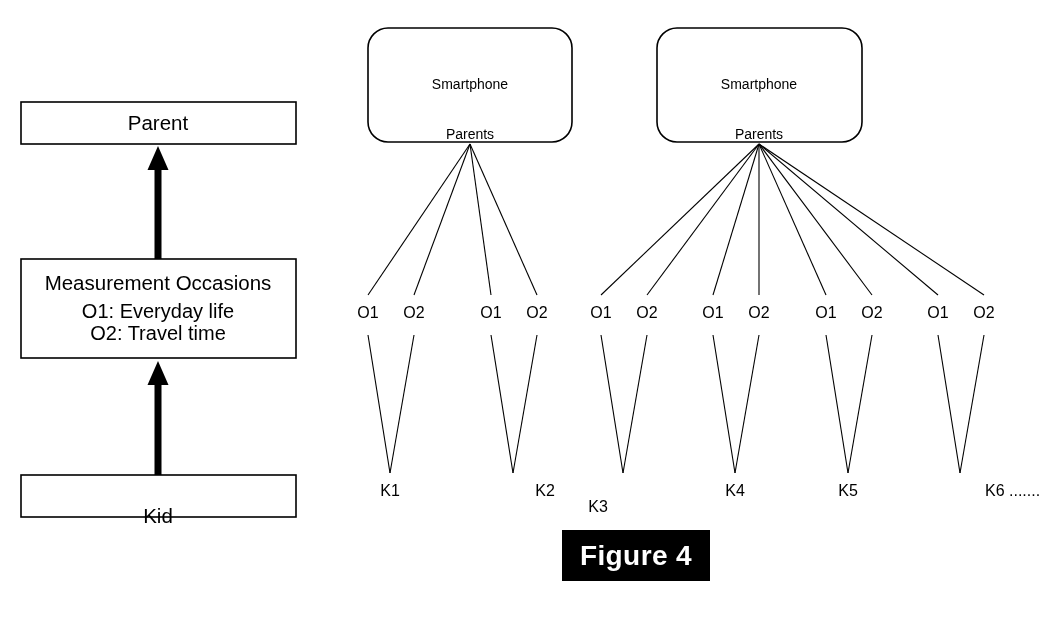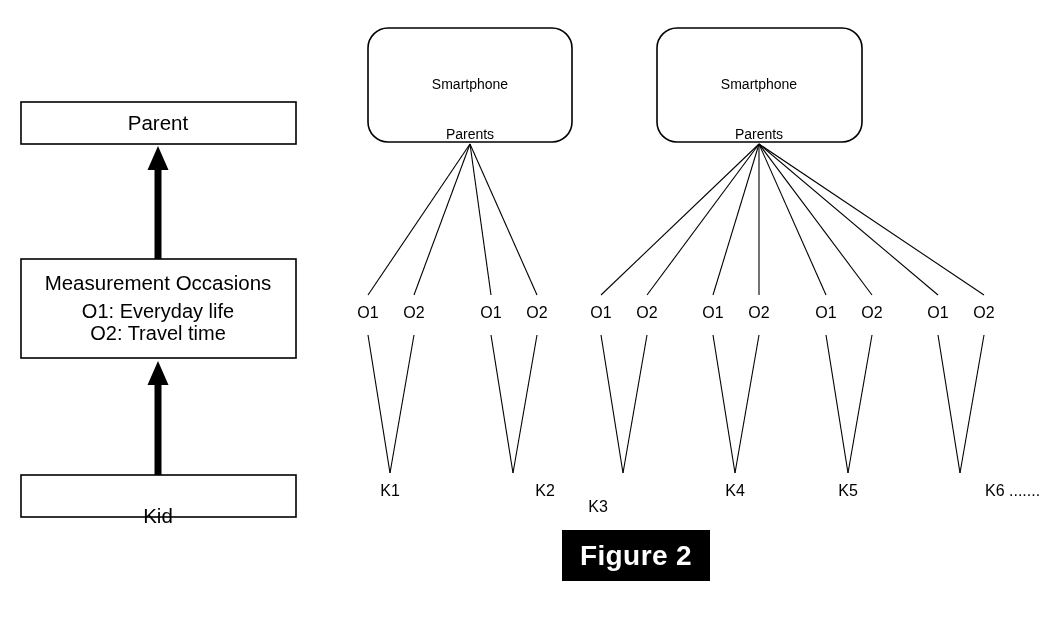--- a/index.html
+++ b/index.html
@@ -180,15 +180,15 @@
   <div class="txt ctr node-lbl" style="left:938px; top:304px;">O1</div>
   <div class="txt ctr node-lbl" style="left:984px; top:304px;">O2</div>
 
   <div class="txt ctr node-lbl" style="left:390px; top:482px;">K1</div>
   <div class="txt ctr node-lbl" style="left:513px; top:482px;margin-left:32px;">K2</div>
   <div class="txt ctr node-lbl" style="left:598px; top:482px;margin-top:16px;">K3</div>
   <div class="txt ctr node-lbl" style="left:735px; top:482px;">K4</div>
   <div class="txt ctr node-lbl" style="left:848px; top:482px;">K5</div>
   <div class="txt node-lbl" style="left:985px; top:482px;">K6 .......</div>
 
-  <div class="txt ctr fig-tag-txt" style="left:636px; top:539px;">Figure 2</div>
+  <div class="txt ctr fig-tag-txt" style="left:636px; top:539px;">Figure 4</div>
 
 </div>
 
 </body></html>

